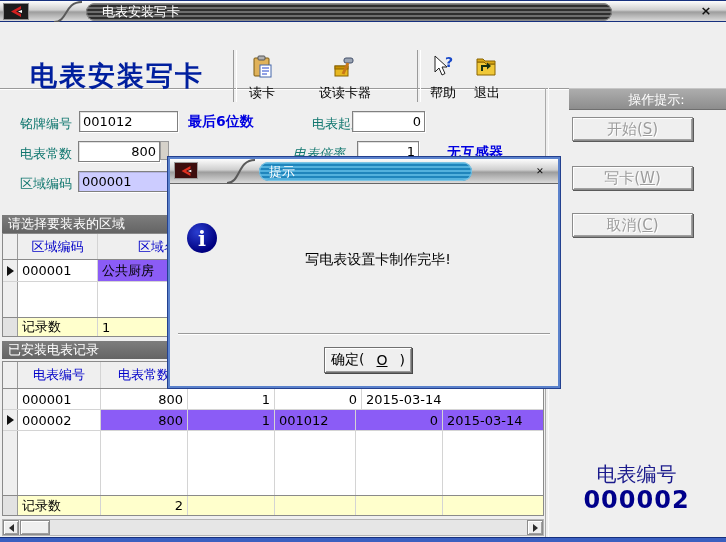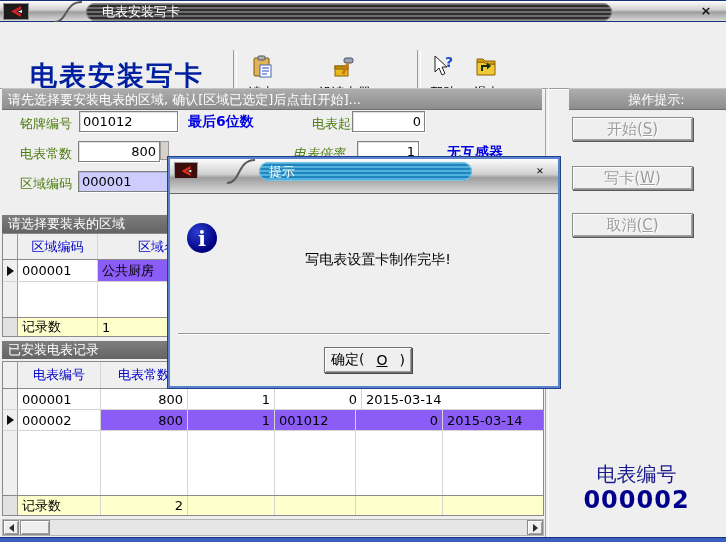--- a/index.html
+++ b/index.html
@@ -27,21 +27,21 @@
   .app-title{position:absolute;left:30px;top:36px;font-size:27px;font-weight:bold;color:#001f9e;letter-spacing:2px;}
   .tool-btn{position:absolute;top:32px;height:48px;display:flex;flex-direction:column;align-items:center;justify-content:space-between;}
   .tool-btn .tlabel{font-size:13px;color:#000;white-space:nowrap;}
   .tsep{position:absolute;top:28px;height:52px;width:2px;border-left:1px solid #9a9a9a;border-right:1px solid #ffffff;}
   
   .status{position:absolute;top:88px;height:22px;background:linear-gradient(#adadad,#8d8d8d);
     color:#fff;font-size:13px;line-height:22px;border-top:1px solid #c6c6c6;border-bottom:1px solid #6f6f6f;box-sizing:border-box;}
   .status.left{left:2px;width:540px;padding-left:6px;}
   .status.right{left:549px;width:175px;text-align:center;margin-left:20px;}
   
-  .flabel{position:absolute;font-size:13px;color:#4d7c0f;white-space:nowrap;}
+  .flabel{position:absolute;font-size:13px;color:#0f766e;white-space:nowrap;}
   .hint{position:absolute;font-size:14px;font-weight:bold;color:#0000E0;white-space:nowrap;}
   .tinput{position:absolute;height:21px;background:#fff;border:1px solid #808080;
     box-shadow:inset 1px 1px 0 rgba(0,0,0,.12),1px 1px 0 #fff;font-size:13px;padding:0 3px;box-sizing:border-box;
     font-family:"DejaVu Sans","Liberation Sans",sans-serif;}
   .tinput.num{text-align:right;}
   .tinput.region{background:#CCCCFF;}
   .mini-drop{position:absolute;left:160px;top:141px;width:9px;height:19px;background:#d6d2ca;border:1px solid #9a9a9a;box-sizing:border-box;}
   
   .sec-hdr{position:absolute;left:2px;width:540px;height:18px;background:linear-gradient(#7d7d7d,#646464);
     color:#fff;font-size:13px;line-height:18px;padding-left:6px;box-sizing:border-box;}
@@ -77,21 +77,21 @@
   .vdivider{position:absolute;left:545px;top:88px;bottom:4px;width:2px;border-left:1px solid #aaaaaa;border-right:1px solid #fbfbfb;}
   .side-btn{position:absolute;left:572px;width:121px;height:24px;background:#efefef;
     border:1px solid #8c8c8c;box-shadow:inset 1px 1px 0 #fff,inset -1px -1px 0 #a0a0a0,1px 1px 0 #5a5a5a;
     font-size:15px;color:#9c9c9c;text-shadow:1px 1px 0 #ffffff;display:flex;align-items:center;justify-content:center;
     font-family:"DejaVu Sans","Liberation Sans",sans-serif;box-sizing:border-box;}
   .meter-no-label{position:absolute;left:549px;width:175px;top:461px;text-align:center;font-size:20px;color:#1a1a8c;}
   .meter-no-value{position:absolute;left:549px;width:175px;top:486px;text-align:center;font-size:24px;font-weight:bold;color:#00008B;letter-spacing:1px;}
   
   .dialog{position:absolute;left:168px;top:157px;width:392px;height:231px;z-index:10;
     border:2px solid #5b82cc;box-shadow:0 0 0 1px #23408f;background:#EFEFEF;box-sizing:border-box;}
-  .dlg-titlebar{position:relative;height:35px;background:linear-gradient(#fdfdfd,#cfcfcf 45%,#9d9d9d 55%,#dadada);
+  .dlg-titlebar{position:relative;height:25px;background:linear-gradient(#fdfdfd,#cfcfcf 45%,#9d9d9d 55%,#dadada);
     border-bottom:1px solid #666;box-sizing:border-box;font-family:Liberation Serif, serif;}
   .dlg-logo{position:absolute;left:4px;top:3px;width:24px;height:17px;background:#3c0d0d;
     border:1px solid #9a9a9a;box-sizing:border-box;display:flex;align-items:center;justify-content:center;}
   .dlg-pill{position:absolute;left:89px;top:3px;width:213px;height:19px;border-radius:10px;
     background:repeating-linear-gradient(180deg,#53b1dd 0 2px,#1f85bc 2px 4px);
     box-shadow:inset 0 0 0 1px #7cc4e4;color:#fff;font-size:13px;line-height:19px;padding-left:10px;box-sizing:border-box;}
   .dlg-close{position:absolute;right:10px;top:4px;width:16px;height:16px;font-size:13px;font-weight:bold;
     color:#111;text-align:center;line-height:16px;}
   .info-icon{position:absolute;left:17px;top:64px;width:30px;height:30px;border-radius:50%;
     background:radial-gradient(circle at 35% 30%,#2a3ed0,#000080 70%);color:#fff;
@@ -175,21 +175,20 @@
           <path d="M3 8 L3 21 L21 21 L21 10 L12 10 L10 8 Z" fill="#f0c838" stroke="#8a6400"></path>
           <path d="M3 8 L3 5 L9 5 L11 7 L21 7 L21 10 L12 10 L10 8 Z" fill="#d8a818" stroke="#8a6400"></path>
           <path d="M8 17 L8 12 L14 12" stroke="#143014" stroke-width="2" fill="none"></path>
           <path d="M13 8.5 L17 12 L13 15.5 Z" fill="#143014"></path>
         </svg>
       </span>
       <span class="tlabel">退出</span>
     </div>
   </div>
 
-  <div class="status left">请先选择要安装电表的区域, 确认[区域已选定]后点击[开始]...</div>
   <div class="status right">操作提示:</div>
 
   <div class="flabel" style="left:20px;top:115px;">铭牌编号</div>
   <input class="tinput" style="left: 79px; top: 111px; width: 99px;" value="001012">
   <div class="hint" style="left:188px;top:113px;">最后6位数</div>
   <div class="flabel" style="left:292px;top:115px;margin-left:20px;">电表起度</div>
   <input class="tinput num" style="left: 352px; top: 111px; width: 73px;" value="0">
 
   <div class="flabel" style="left:20px;top:145px;">电表常数</div>
   <input class="tinput num" style="left: 78px; top: 141px; width: 82px;" value="800">

